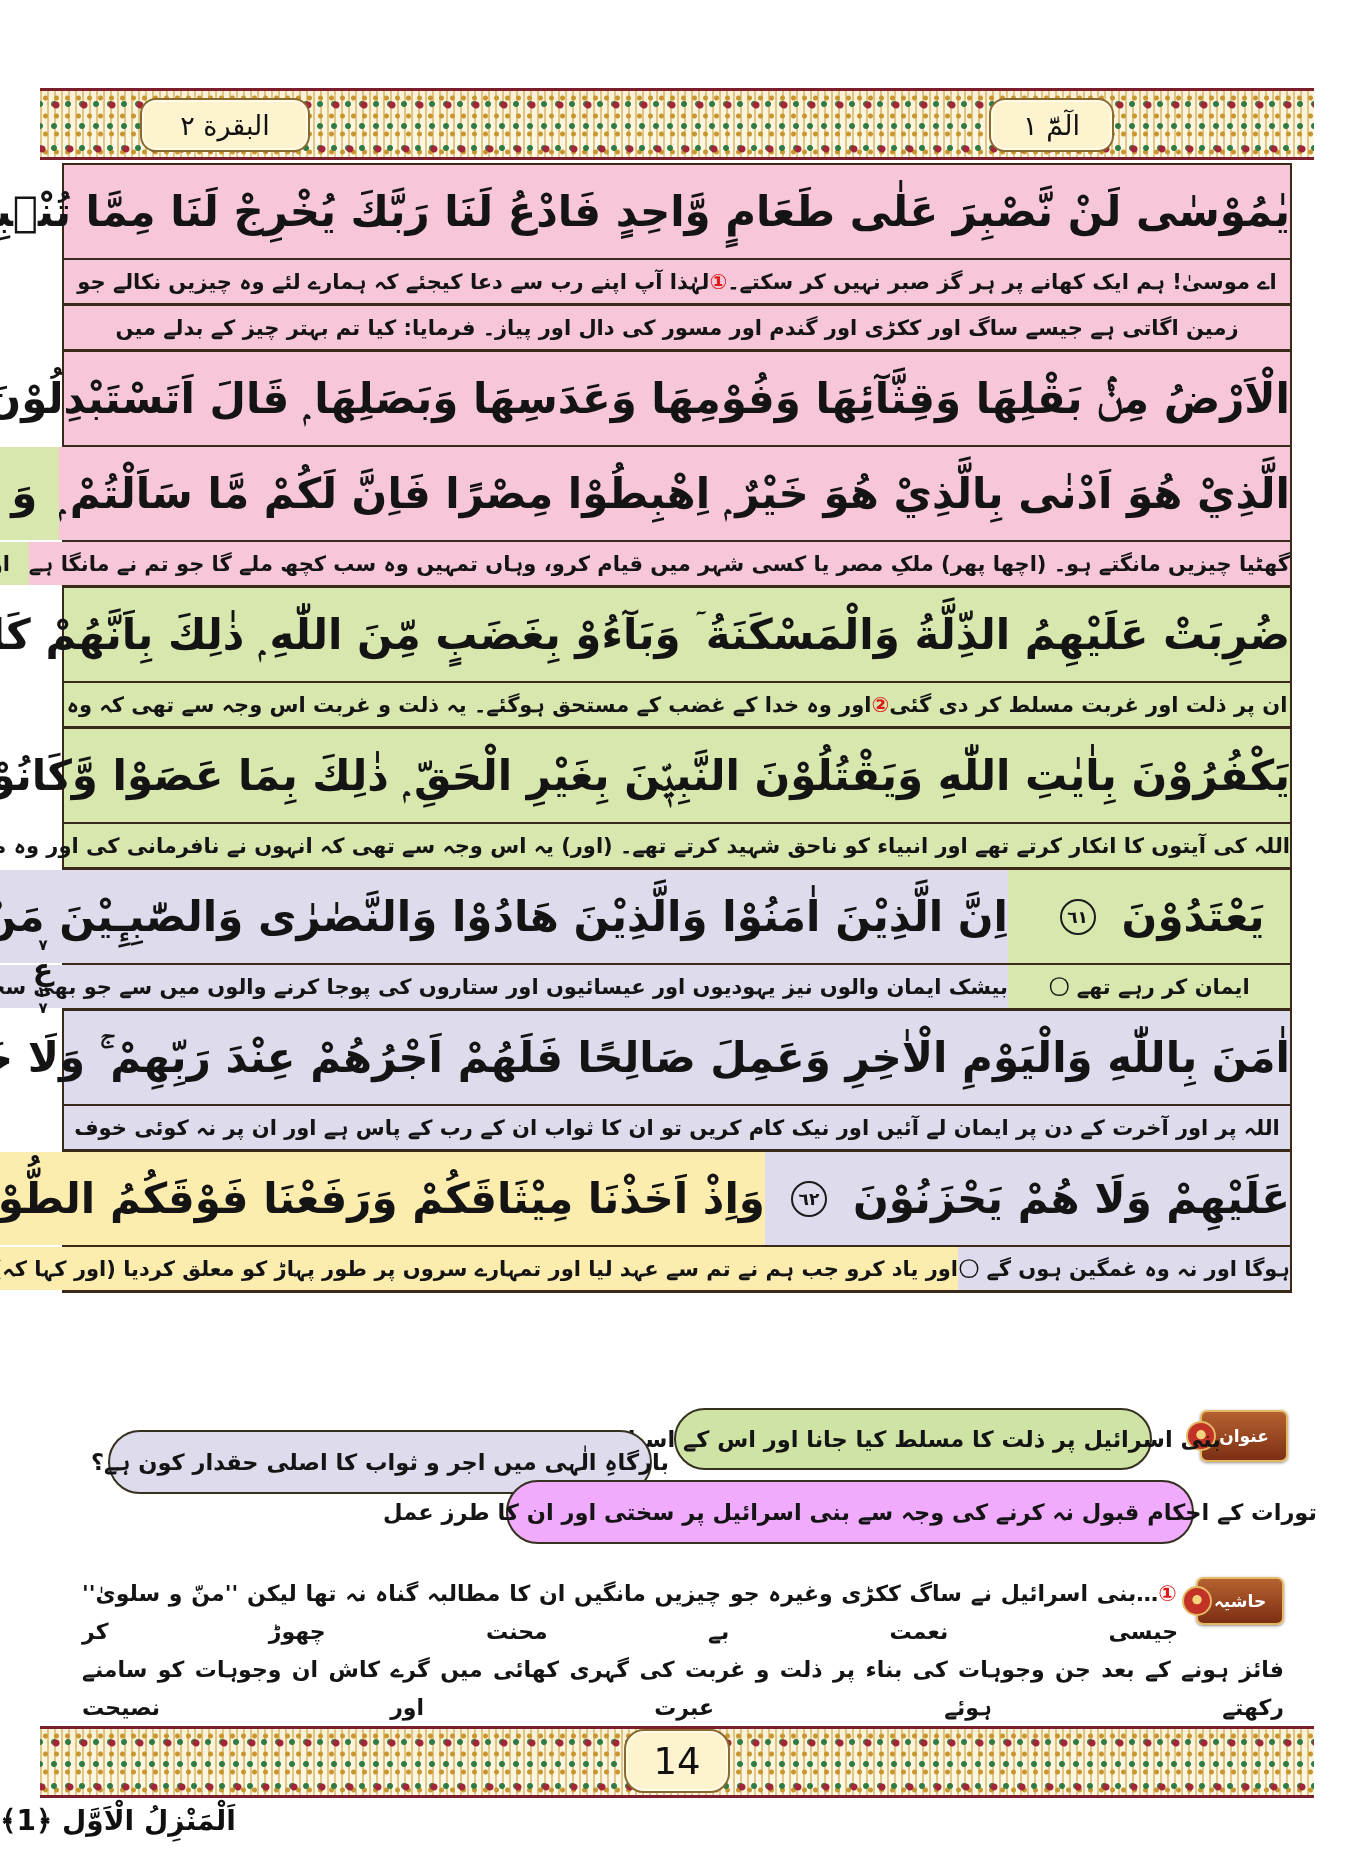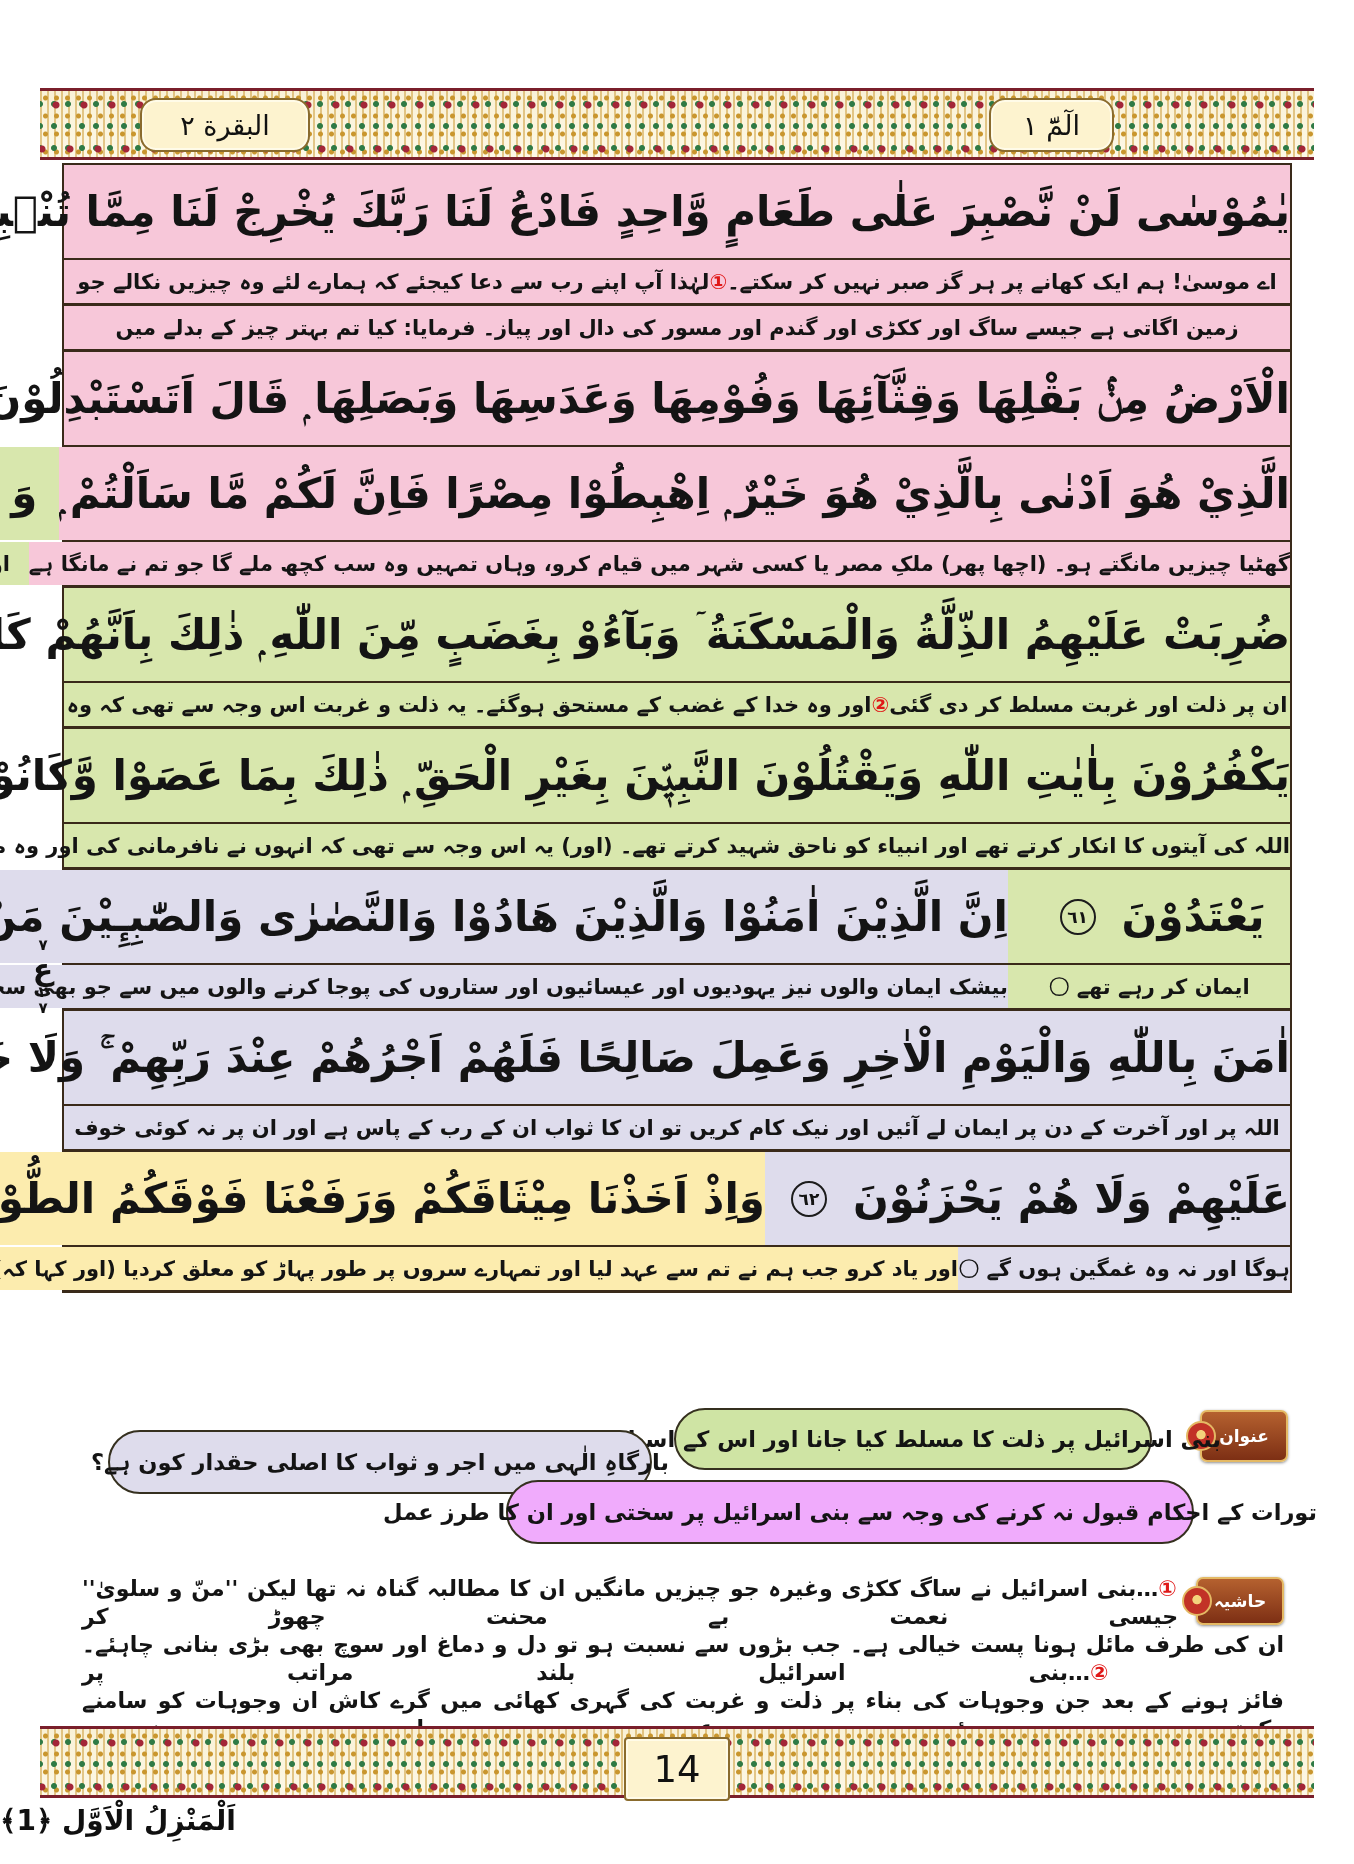--- a/index.html
+++ b/index.html
@@ -23,21 +23,21 @@
   }
   .ornament.top { top:88px; }
   .ornament.bottom { top:1726px; }
   .cartouche {
     position:absolute; background:#fdf3cf; border:2px solid #8a6b2d; border-radius:16px;
     display:flex; align-items:center; justify-content:center;
     font-weight:normal; color:#111; box-shadow: inset 0 0 0 2px #fffbe8;
   }
   .cartouche.surah { width:170px; height:54px; left:100px; top:7px; font-size:27px; }
   .cartouche.juz   { width:125px; height:54px; right:200px; top:7px; font-size:27px; }
-  .cartouche.pagenum { width:106px; height:64px; left:50%; top:8px; transform:translateX(-50%); font-size:37px; border-radius:4px; }
+  .cartouche.pagenum { width:106px; height:64px; left:50%; top:0; transform:translateX(-50%); font-size:37px; border-radius:20px; }
 
   
   .vcol {
     position:absolute; left:62px; right:62px; top:163px;
     border-left:2px solid #3a2a1a; border-right:2px solid #3a2a1a; border-top:2px solid #3a2a1a;
   }
   .row { display:flex; align-items:stretch; border-bottom:2px solid #3a2a1a; }
   .row.pair-end { border-bottom:3px solid #3a2a1a; }
   .row.ar { height:95px; }
   .row.ur { height:46px; }
@@ -86,21 +86,21 @@
   .tbox {
     position:absolute; border:2.5px solid #35301f; display:flex; align-items:center; justify-content:center;
     font-size:22.5px; font-weight:600; white-space:nowrap;
   }
   .tbox.green  { right:140px; top:56px;  width:478px; height:62px; background:#cfe4a4; border-radius:34px; }
   .tbox.lav    { left:46px;  top:78px;  width:544px; height:64px; background:#dedcec; border-radius:34px; }
   .tbox.yellow { right:98px; top:128px; width:688px; height:64px; background:#f0abfc; border-radius:34px; }
 
   
   .footnotes { position:absolute; left:82px; right:70px; top:1575px; }
-  .fn-line { font-size:22px; font-weight:600; line-height:28px; text-align:justify; text-align-last:justify; }
+  .fn-line { font-size:22px; font-weight:600; line-height:38px; text-align:justify; text-align-last:justify; }
   .fn-first { display:flex; align-items:flex-start; gap:14px; }
   .fn-first .fn-line { flex:1 1 auto; }
   .badge.hashia { position:relative; right:auto; top:2px; width:88px; height:48px; flex:0 0 88px; margin-left:4px; }
   .fn-num { color:#e01818; font-weight:bold; }
 
   
   .manzil {
     position:absolute; left:0; right:0; top:1804px; text-align:left;
     font-size:28px; font-weight:bold; color:#101010;
   }
@@ -203,21 +203,20 @@
 </div>
 
 <div class="footnotes">
   <div class="fn-first">
     <div class="badge hashia">
       <span>حاشیہ</span>
       <span class="medallion"></span>
     </div>
     <div class="fn-line rich"><span class="fn-num">①</span>…بنی اسرائیل نے ساگ ککڑی وغیرہ جو چیزیں مانگیں ان کا مطالبہ گناہ نہ تھا لیکن ''منّ و سلویٰ'' جیسی نعمت بے محنت چھوڑ کر</div>
   </div>
-  <div class="fn-line rich">ان کی طرف مائل ہونا پست خیالی ہے۔ جب بڑوں سے نسبت ہو تو دل و دماغ اور سوچ بھی بڑی بنانی چاہئے۔ <span class="fn-num">②</span>…بنی اسرائیل بلند مراتب پر</div>
   <div class="fn-line rich">فائز ہونے کے بعد جن وجوہات کی بناء پر ذلت و غربت کی گہری کھائی میں گرے کاش ان وجوہات کو سامنے رکھتے ہوئے عبرت اور نصیحت</div>
   <div class="fn-line rich" style="text-align-last:right;">کے لئے ایک مرتبہ مسلمان بھی اپنے اعمال وافعال کا جائزہ لے لیں اور اپنے ماضی وحال کا مشاہدہ کریں۔</div>
 </div>
 
 <div class="ornament bottom">
   <div class="cartouche pagenum">14</div>
 </div>
 
 <div class="manzil">اَلْمَنْزِلُ الْاَوَّل ﴿1﴾</div>
 

